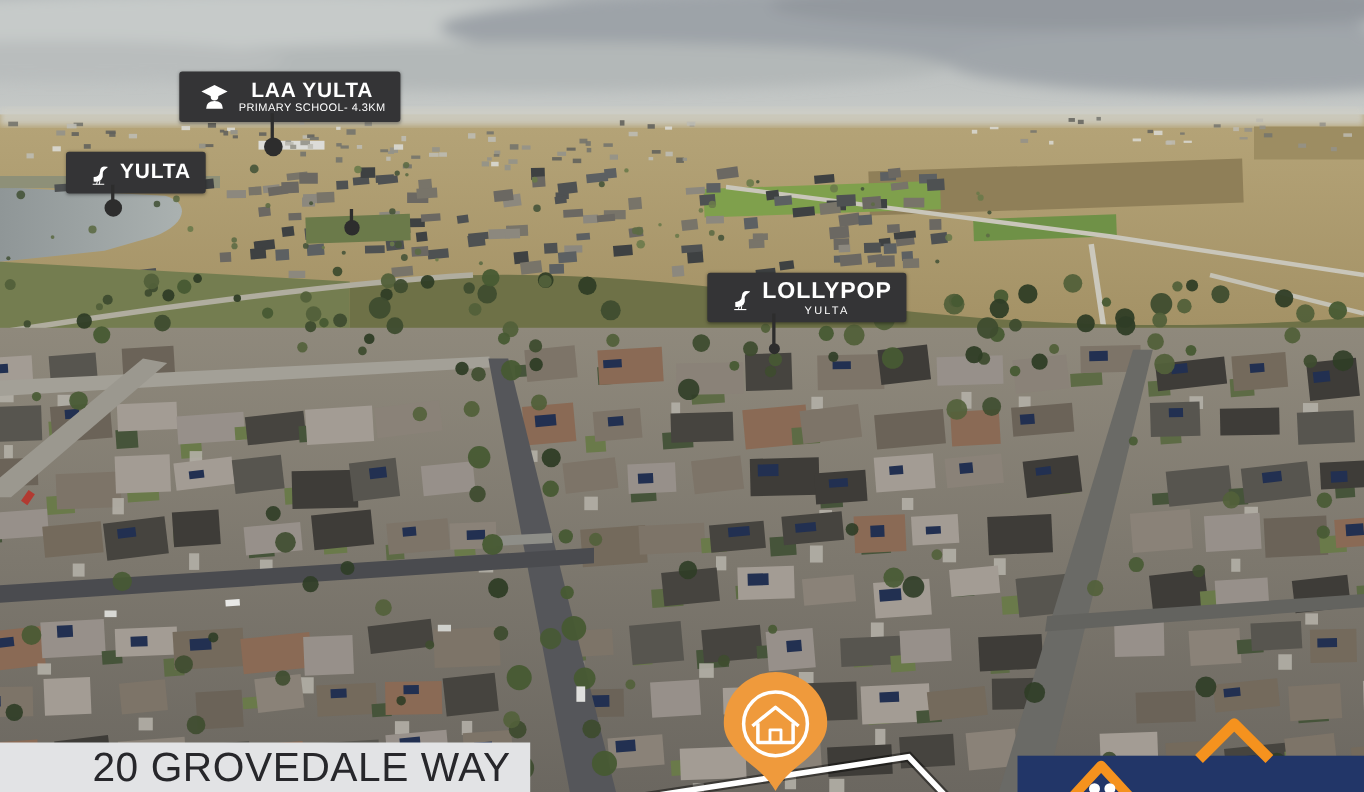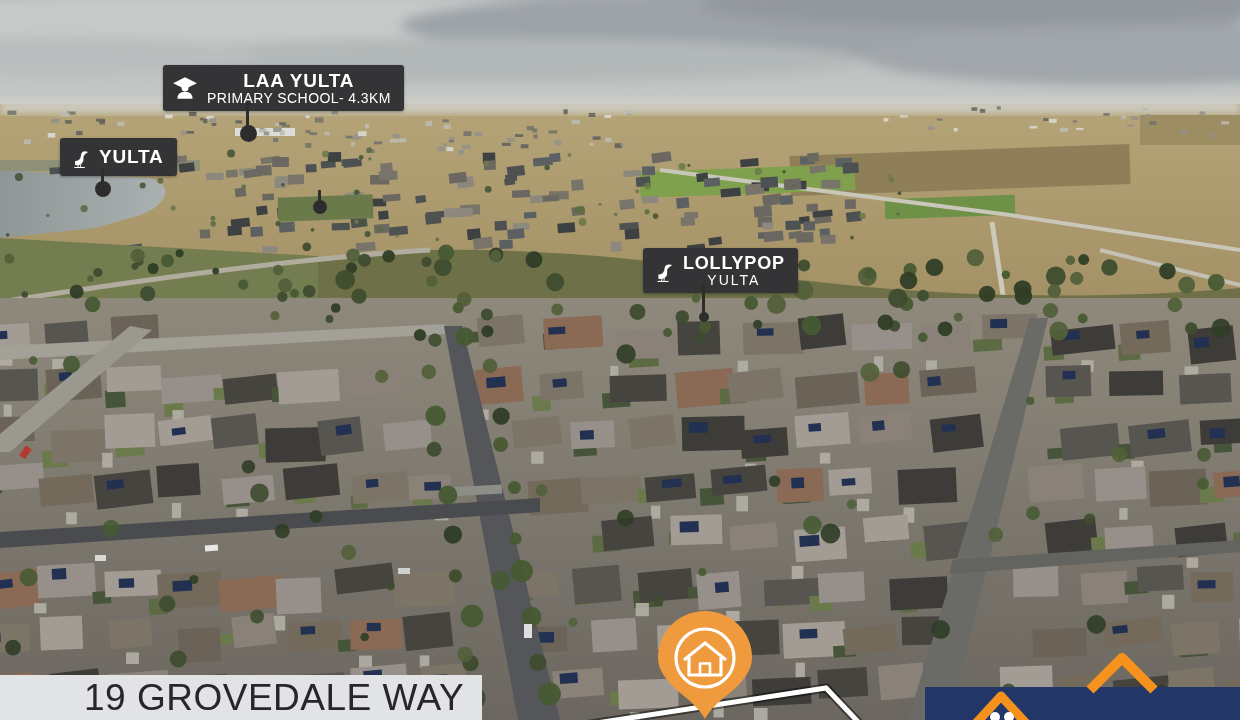--- a/index.html
+++ b/index.html
@@ -16,24 +16,24 @@
   html,body{margin:0;padding:0;background:#777;}
   #stage{position:relative;width:1240px;height:720px;overflow:hidden;
          font-family:"Liberation Sans",sans-serif;}
   #stage svg{display:block}
   .layer{position:absolute;left:0;top:0;width:1240px;height:720px;}
   .photo{z-index:0}
   .overlay{z-index:2;pointer-events:none}
   
   .marker{position:absolute;z-index:3;display:inline-flex;align-items:center;gap:9px;
           background:var(--c-label_bg);border-radius:3px;color:var(--c-label_text);
-          padding:4px 13px 4px 9px;box-shadow:0 1px 3px rgba(0,0,0,.35);}
+          padding:4px 13px 4px 19px;box-shadow:0 1px 3px rgba(0,0,0,.35);}
   .marker .txt{display:flex;flex-direction:column;align-items:center;line-height:1.12;}
   .m-title{font-weight:bold;font-size:19px;letter-spacing:.8px;white-space:nowrap;}
-  .m-sub{font-size:14px;letter-spacing:.4px;white-space:nowrap;}
+  .m-sub{font-size:10px;letter-spacing:.4px;white-space:nowrap;}
   .stick{position:absolute;z-index:3;width:3px;background:var(--c-marker_stick);}
   .dot{position:absolute;z-index:3;background:var(--c-marker_stick);border-radius:50%;}
   .micon{flex:0 0 auto;display:block}
   
   .banner{position:absolute;z-index:5;left:0;top:675px;width:482px;height:45px;
           background:var(--c-banner_bg);display:flex;align-items:center;}
   .banner span{margin-left:84px;font-size:37px;color:var(--c-banner_text);
                letter-spacing:.5px;white-space:nowrap;}
   
   .logo{position:absolute;z-index:5;left:900px;top:640px;width:340px;height:80px;}
@@ -935,21 +935,21 @@
   <div class="stick" style="left:318px;top:190px;height:11px"></div>
   <div class="dot" style="left:313px;top:200px;width:14px;height:14px"></div>
 
   <div class="marker" style="left:643px;top:248px;height:37px">
     <svg class="micon" width="22" height="22" viewBox="0 0 24 24">
       <path d="M7,20.5 q5,1 8,-2 q2,-2 1.5,-5 q-0.5,-3.5 1.5,-5 l3.4,-2.6 q0.6,-0.5 -0.2,-0.6 l-3.6,-0.4 q-3.6,0.5 -3.9,4.5 q-0.2,3.6 -2.2,5.1 q-2,1.5 -4.5,1.4 z" fill="#fff"></path>
       <path d="M11,20 l-1,3.5 M13.5,19.5 l-0.6,4" stroke="#fff" stroke-width="1"></path>
       <path d="M6,23.5 h12" stroke="#fff" stroke-width="1.4"></path>
     </svg>
     <span class="txt">
-      <span class="m-title" style="font-size:18px">LOLLYPOP</span>
+      <span class="m-title" style="font-size:21px">LOLLYPOP</span>
       <span class="m-sub" style="letter-spacing:2px">YULTA</span>
     </span>
   </div>
   <div class="stick" style="left:702px;top:285px;height:28px"></div>
   <div class="dot" style="left:699px;top:312px;width:10px;height:10px"></div>
 
   <svg class="layer overlay" viewBox="0 0 1240 720">
     <g>
       <polyline points="544,731 826,688 862,726" stroke="rgba(0,0,0,.45)" stroke-width="9" fill="none"></polyline>
       <polyline class="bnd" points="544,731 826,688 862,726" stroke-width="5"></polyline>
@@ -960,21 +960,21 @@
       <circle cx="705" cy="658" r="29" stroke="#fff" stroke-width="3.2" fill="none"></circle>
       <g stroke="#fff" fill="none" stroke-linejoin="round">
         <path d="M684,660 L705,643 L726,660" stroke-width="3.2"></path>
         <path d="M689,657.5 L689,675 L721,675 L721,657.5" stroke-width="3.2"></path>
         <rect x="700" y="663.5" width="10" height="11.5" stroke-width="2.6"></rect>
       </g>
     </g>
   </svg>
 
   <div class="banner">
-    <span>19 GROVEDALE WAY</span>
+    <span>20 GROVEDALE WAY</span>
   </div>
 
   <svg class="logo" viewBox="900 640 340 80">
     <rect class="navy" x="925" y="687" width="315" height="33"></rect>
     <path class="chev" d="M1090,690 L1122,658 L1154,690" stroke-width="10" stroke-linejoin="round"></path>
     <path class="chev" d="M968,732 L1001,696 L1034,732" stroke-width="9" stroke-linejoin="round" stroke-linecap="round"></path>
     <circle cx="995" cy="717" r="5" fill="#fff"></circle>
     <circle cx="1009" cy="717" r="5" fill="#fff"></circle>
   </svg>
 

